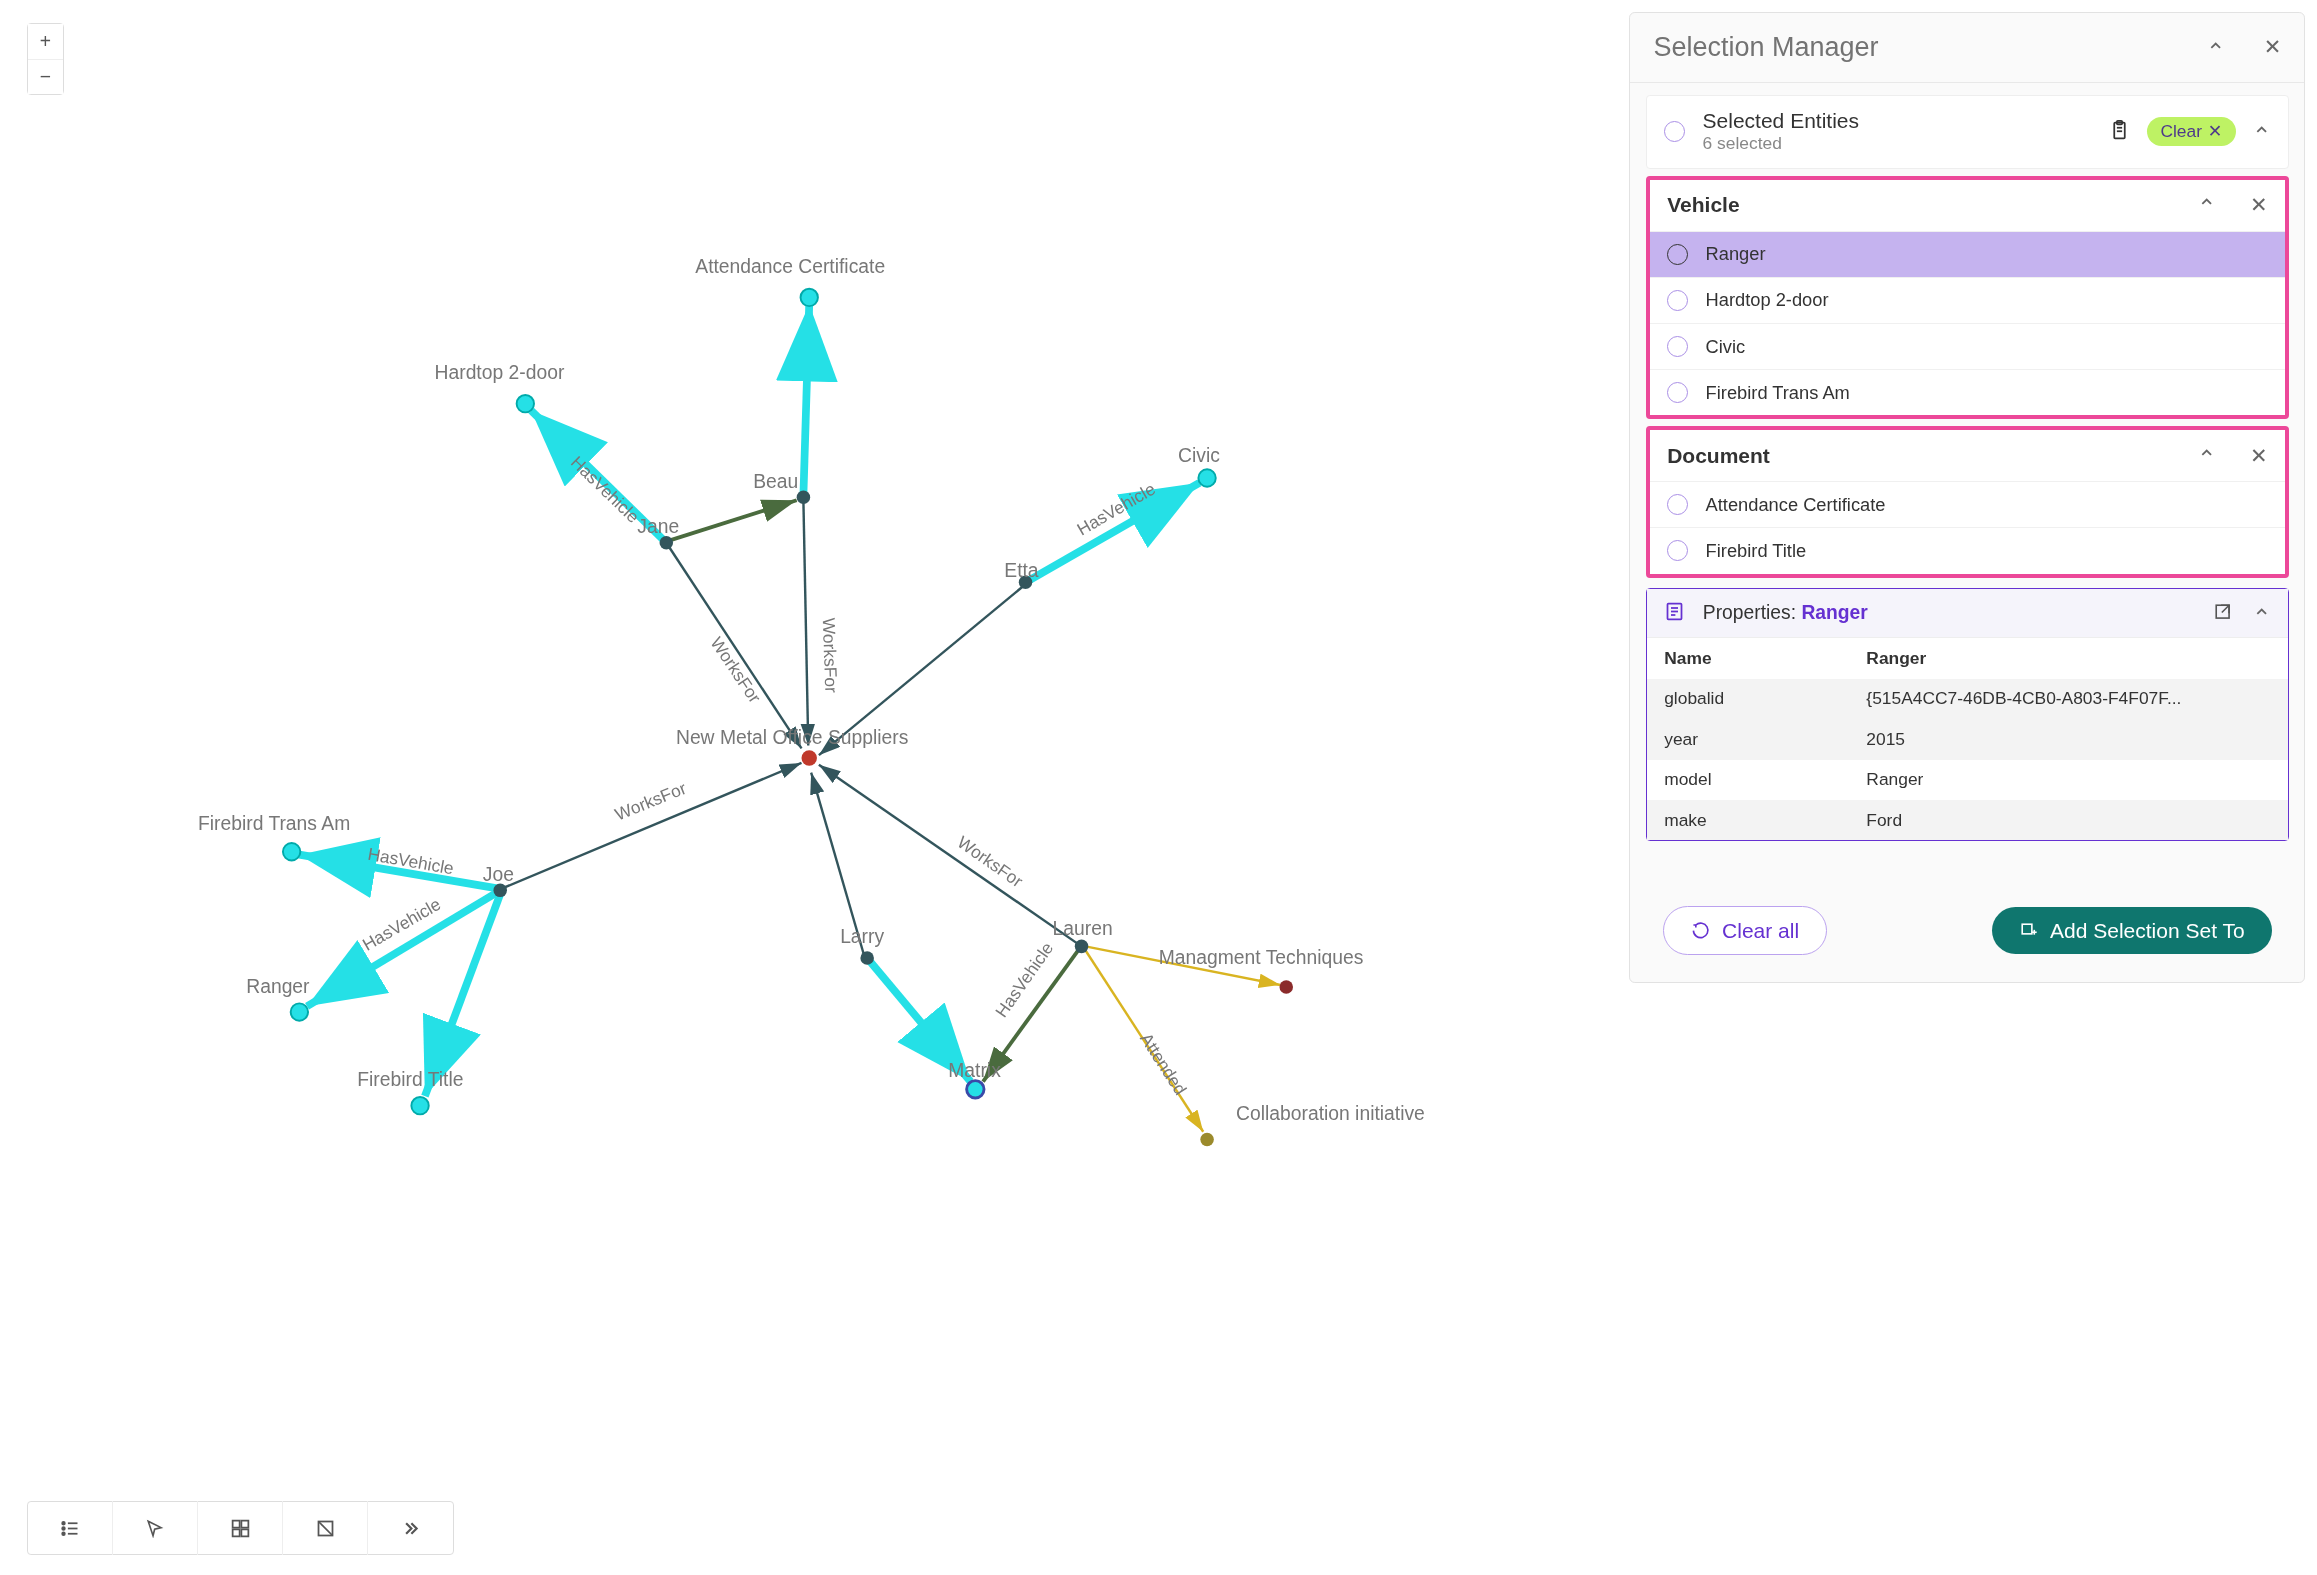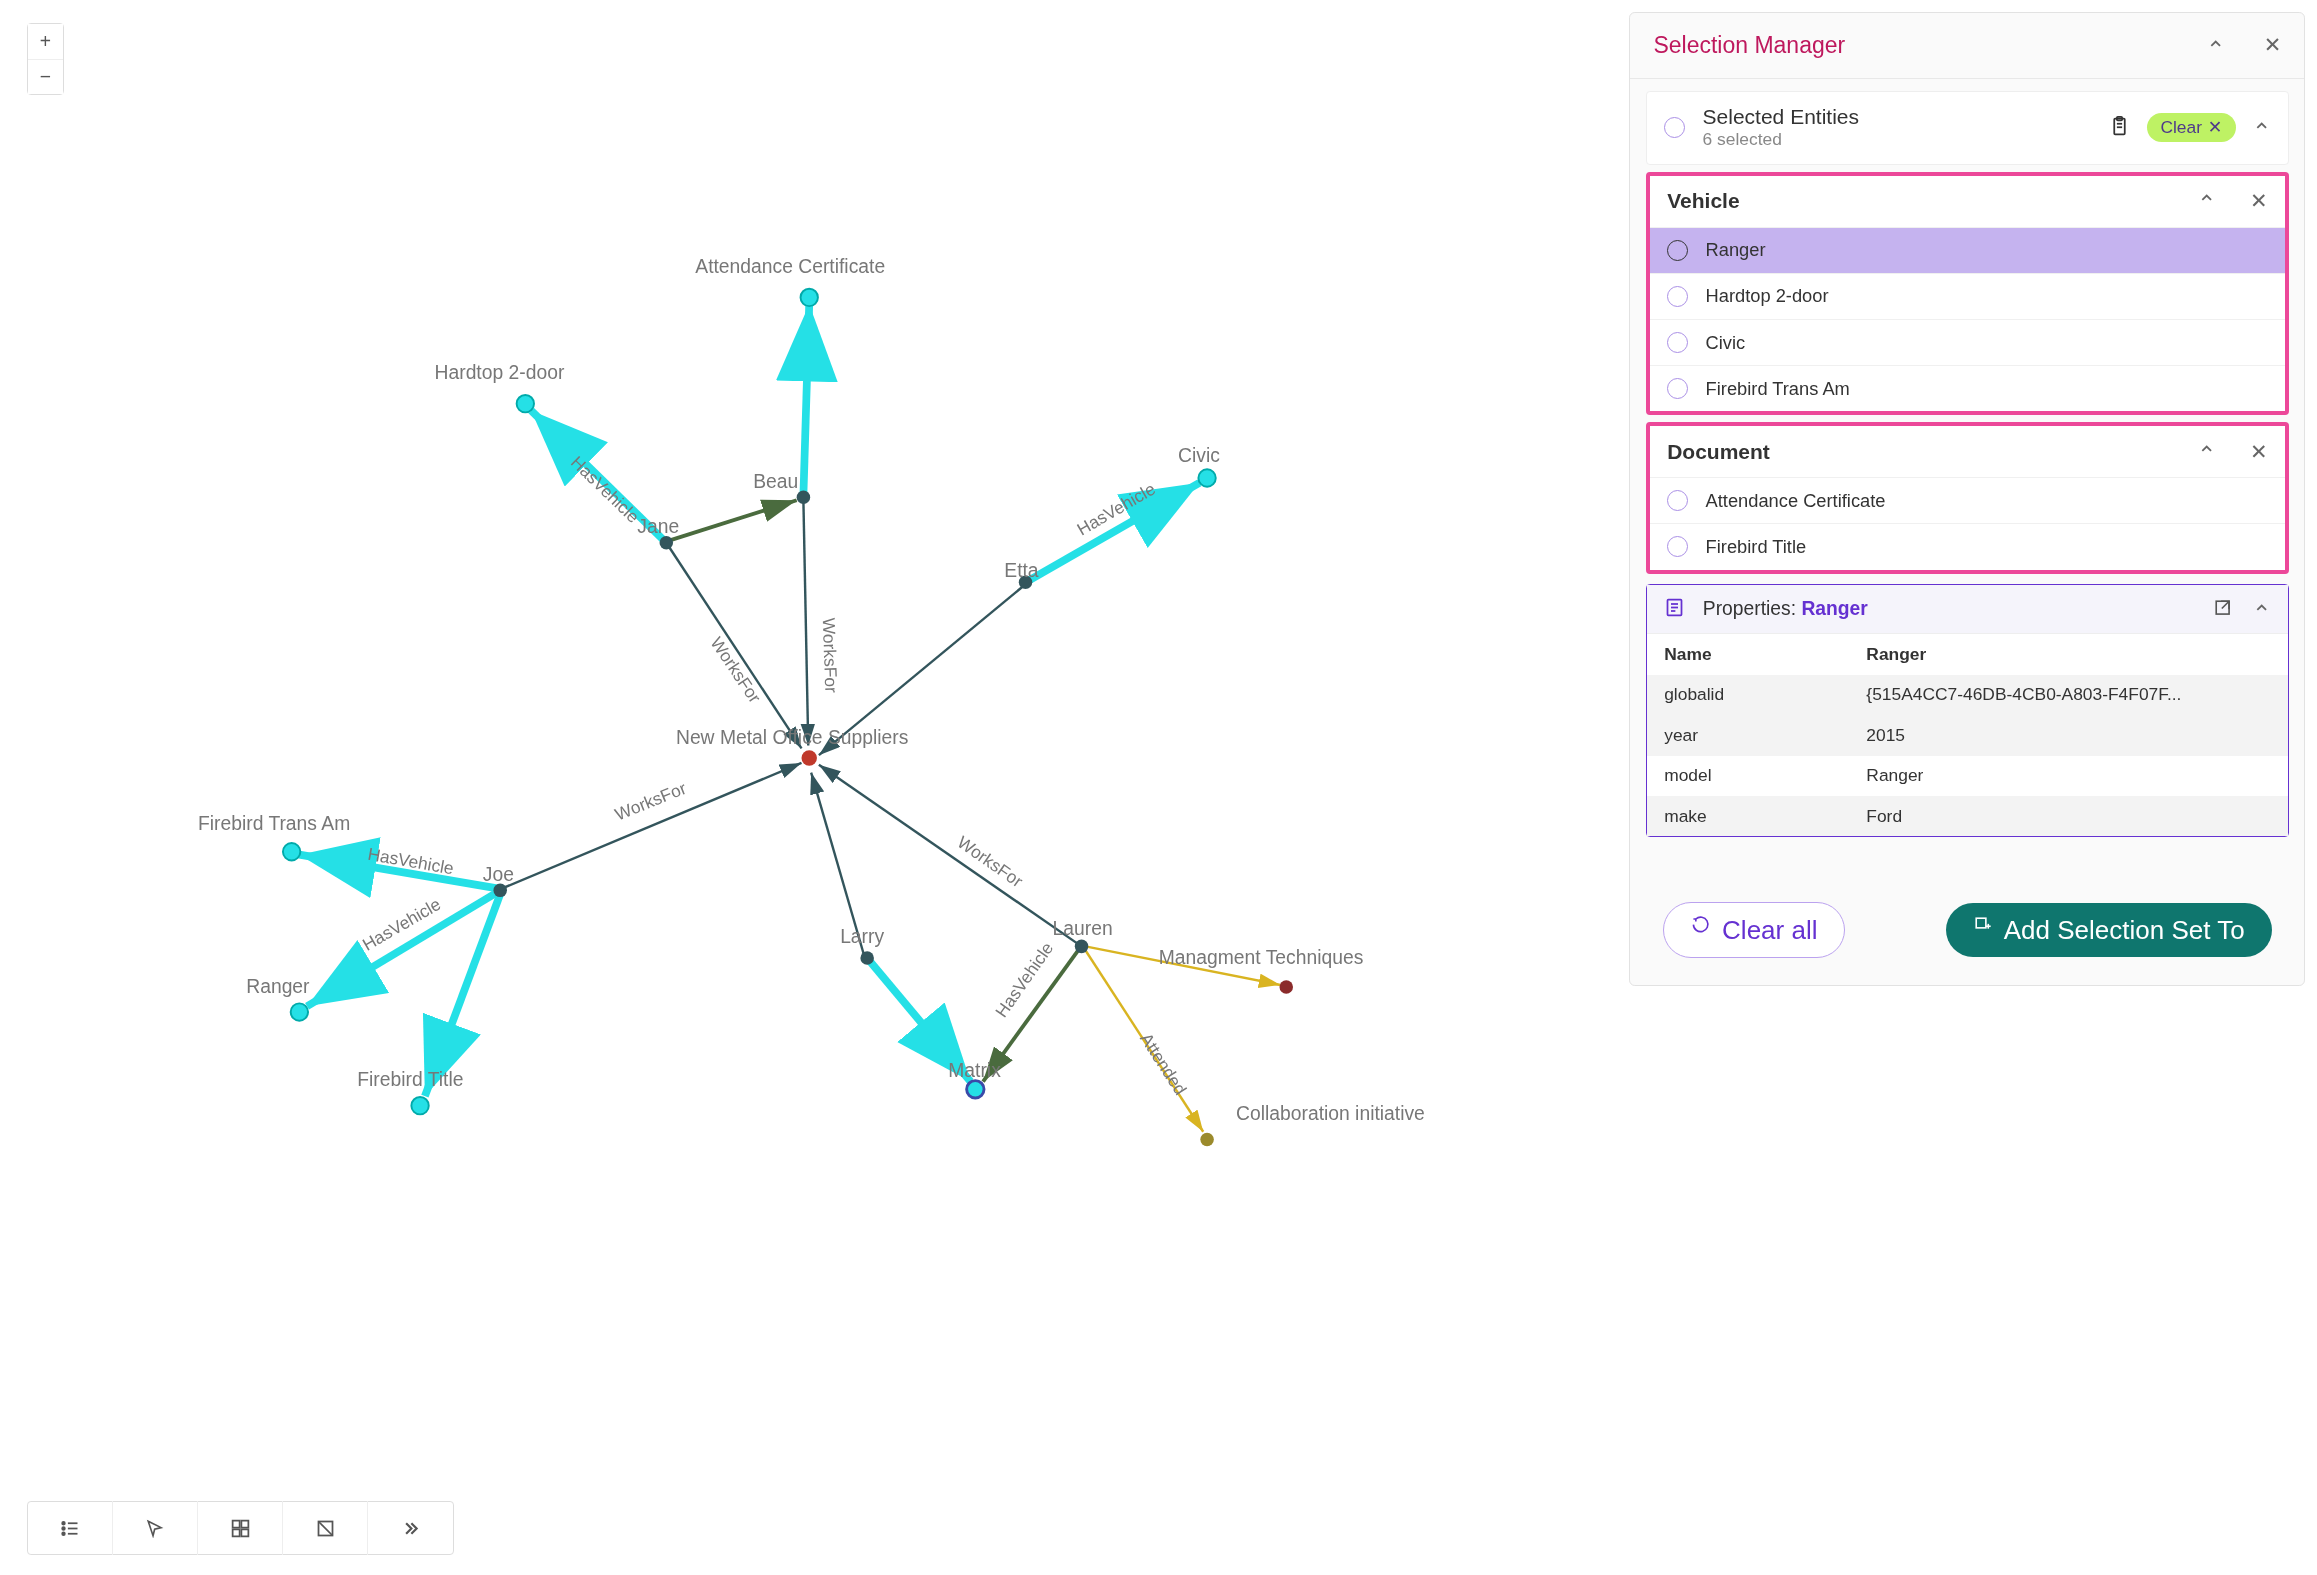--- a/index.html
+++ b/index.html
@@ -14,21 +14,21 @@
   .bottom-toolbar { position: absolute; bottom: 21px; left: 27px; border: 1px solid #ddd; border-radius: 3.9px; display: flex; background: #fff; height: 54px; align-items: center; }
   .tb-btn { width: 85px; height: 54px; display: flex; align-items: center; justify-content: center; color: #555; cursor: pointer; border-right: 1px solid #eee; }
   .tb-btn:last-child { border-right: none; }
 
   
   .graph-canvas { position: absolute; top: 0; left: 0; width: 1603px; height: 1576px; }
 
   
   .panel { position: absolute; right: 11.6px; top: 11.6px; width: 676px; background: #fafafa; border: 1px solid #e2e2e2; border-radius: 5.8px; display: flex; flex-direction: column; }
   .panel-header { display: flex; align-items: center; justify-content: space-between; padding: 19.3px 23px; border-bottom: 1px solid #e8e8e8; }
-  .panel-title { font-size: 23px; color: #be185d; }
+  .panel-title { font-size: 27px; color: #737373; }
   .panel-header-icons { display: flex; gap: 39px; align-items: center; color: #666; }
 
   .panel-body { padding: 11.6px 15.4px 0 15.4px; display: flex; flex-direction: column; gap: 1px; }
 
   .sel-header { background: #fff; border: 1px solid #eee; border-radius: 3.9px; padding: 13.5px 17.4px; display: flex; align-items: center; justify-content: space-between; }
   .sel-left { display: flex; align-items: center; gap: 17.4px; }
   .radio-dot { width: 21px; height: 21px; border: 1.9px solid #aa8fe6; border-radius: 50%; flex-shrink: 0; }
   .radio-dot.filled { border: 1.9px solid #333; background: #c5b3ef; }
   .sel-title { font-size: 21px; color: #333; }
   .sel-sub { font-size: 17.4px; color: #888; }
@@ -52,21 +52,21 @@
   .props-title .entity { color: #6531d1; font-weight: 600; }
   .props-right { display: flex; align-items: center; gap: 21px; color: #555; }
 
   .props-table { width: 100%; }
   .props-thead { display: grid; grid-template-columns: 1fr 2fr; padding: 9.7px 17.4px; font-size: 17.4px; color: #333; font-weight: 600; border-top: 1px solid #eee; }
   .prow { display: grid; grid-template-columns: 1fr 2fr; padding: 9.7px 17.4px; font-size: 17.4px; color: #333; }
   .prow.alt { background: #f3f3f3; }
   .prow .val { white-space: nowrap; overflow: hidden; text-overflow: ellipsis; }
 
   .panel-footer { display: flex; gap: 17.4px; padding: 23px 17.4px 27px 17.4px; align-items: center; justify-content: space-between; margin-top: 41px; }
-  .btn { border-radius: 965px; padding: 11.6px 27px; font-size: 26px; display: inline-flex; align-items: flex-start; gap: 11.6px; cursor: pointer; }
+  .btn { border-radius: 965px; padding: 11.6px 27px; font-size: 21px; display: inline-flex; align-items: center; gap: 11.6px; cursor: pointer; }
   .btn-outline { border: 1px solid #bba2ef; color: #6531d1; background: #fff; }
   .btn-solid { background: #0f766e; color: #fff; border: none; }
   .close-x { font-size: 21px; }
   
   
   .nlabel { font-size: 20px; fill: #777; }
   .elabel { font-size: 18px; fill: #777; }
 </style>
 </head>
 <body>

